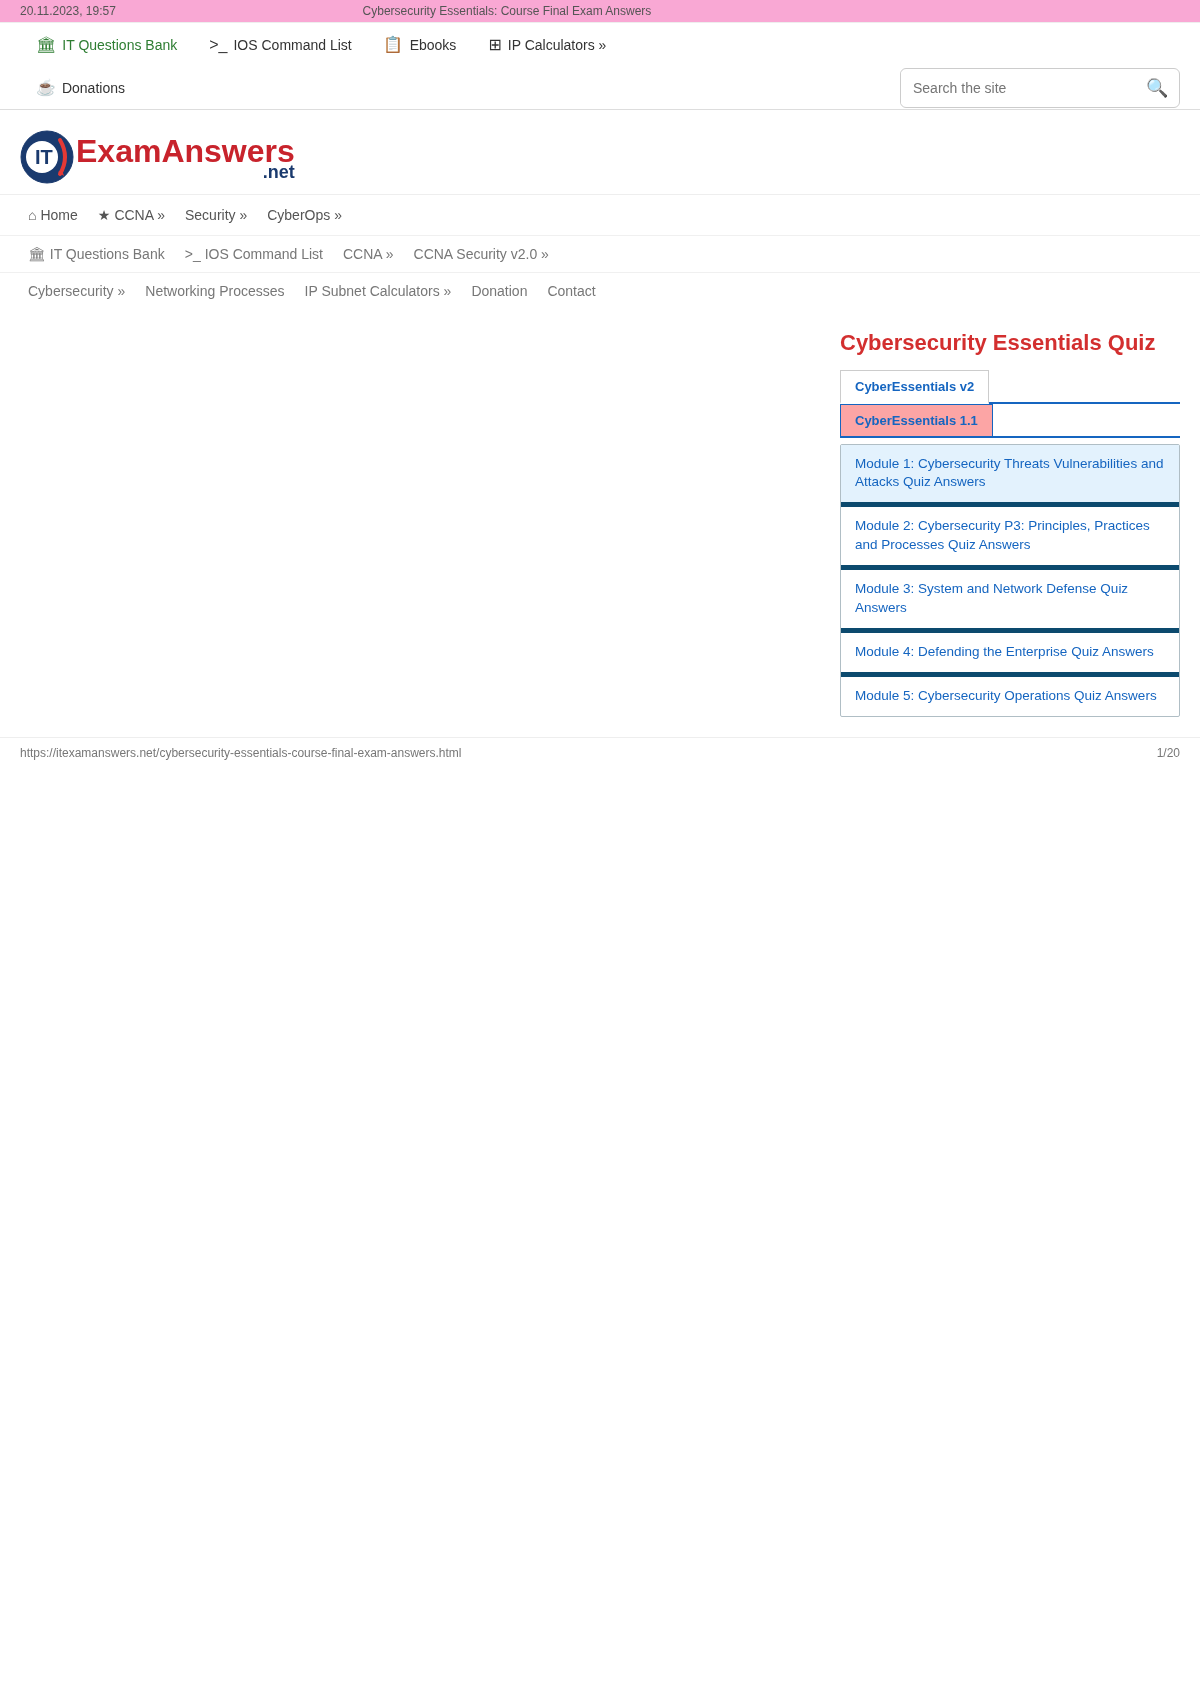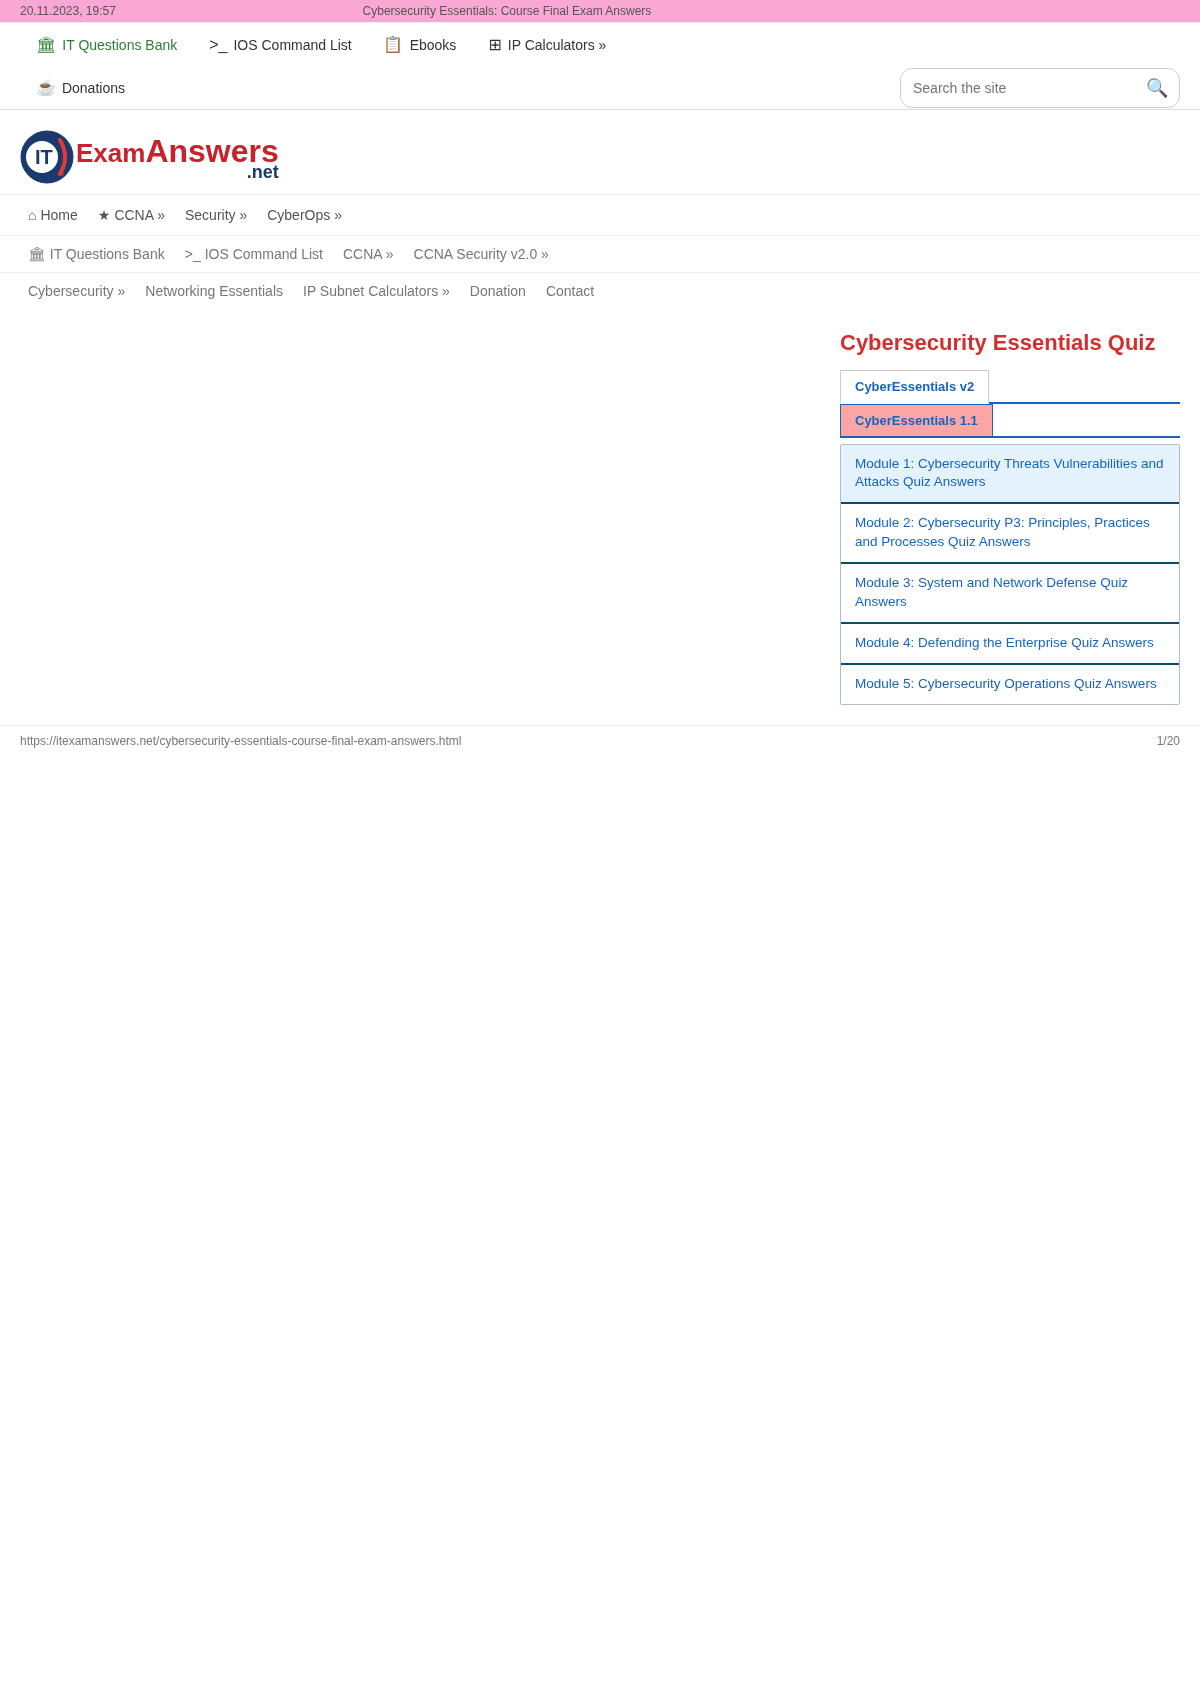--- a/index.html
+++ b/index.html
@@ -27,21 +27,21 @@
       cursor: pointer;
       text-decoration: none;
     }
     .top-nav-item .nav-icon { font-size: 16px; }
     .top-nav-item.green { color: #2e7d32; }
     .top-nav-item.dark { color: #333; }
     .search-box {
       display: flex;
       align-items: center;
       border: 1px solid #ccc;
-      border-radius: 12px;
+      border-radius: 6px;
       overflow: hidden;
       width: 280px;
     }
     .search-box input {
       border: none;
       outline: none;
       padding: 8px 12px;
       font-size: 14px;
       flex: 1;
       color: #999;
@@ -172,21 +172,21 @@
       color: #1565c0;
       font-weight: 600;
     }
 
     .module-list {
       border: 1px solid #b0bec5;
       border-radius: 2px;
     }
     .module-item {
       padding: 10px 14px;
-      border-bottom: 2px solid #0c4a6e;
+      border-bottom: 5px solid #0c4a6e;
       color: #1565c0;
       cursor: pointer;
       font-size: 13.5px;
       line-height: 1.4;
     }
     .module-item:last-child {
       border-bottom: none;
     }
     .module-item.active {
       background: #e3f2fd;
@@ -270,21 +270,21 @@
     <svg class="logo-circle" viewBox="0 0 54 54">
       <ellipse cx="27" cy="27" rx="26" ry="26" fill="#1a3a6e" stroke="#1a3a6e" stroke-width="1"></ellipse>
       <ellipse cx="22" cy="27" rx="16" ry="16" fill="white"></ellipse>
       <text x="15" y="34" font-size="20" font-weight="900" fill="#1a3a6e" font-family="Arial">IT</text>
 
       <path d="M 40 10 Q 50 27 40 44" stroke="#e53935" stroke-width="4" fill="none" stroke-linecap="round"></path>
       <polygon points="38,42 44,46 42,40" fill="#e53935"></polygon>
     </svg>
     <div class="logo-text">
       <div style="display:flex;align-items:baseline;gap:0;margin-top:4px;">
-        <span style="font-size:26px;font-weight:900;color:#c8232c;">Exam</span>
+        <span style="font-size:32px;font-weight:900;color:#c8232c;">Exam</span>
           <span style="font-size:32px;font-weight:900;color:#c8232c;">Answers</span>
       </div>
       <div style="text-align:right;margin-top:-6px;">
         <span style="font-size:18px;color:#1a3a6e;font-weight:700;">.net</span>
       </div>
     </div>
   </div>
 </div>
 
 <div class="main-nav">
@@ -319,21 +319,21 @@
   <a>
     <span>CCNA Security v2.0 »</span>
   </a>
 </div>
 
 <div class="sec-nav">
   <a>
     <span>Cybersecurity »</span>
   </a>
   <a>
-    <span>Networking Essentials</span>
+    <span>Networking Processes</span>
   </a>
   <a>
     <span>IP Subnet Calculators »</span>
   </a>
   <a>
     <span>Donation</span>
   </a>
   <a>
     <span>Contact</span>
   </a>

